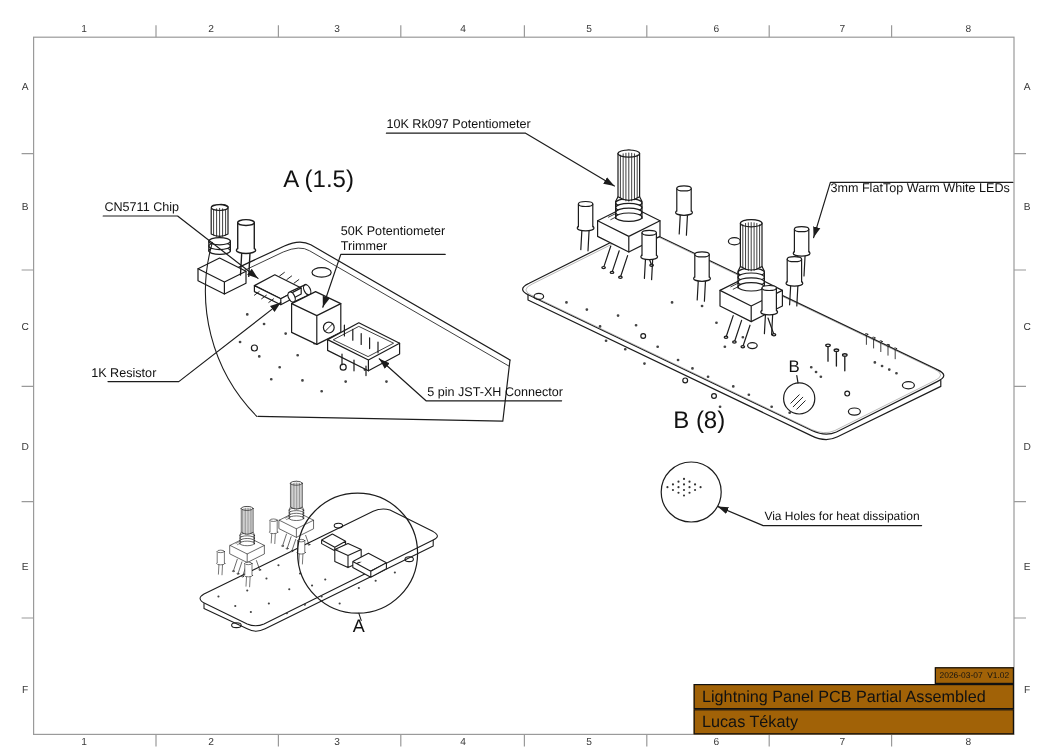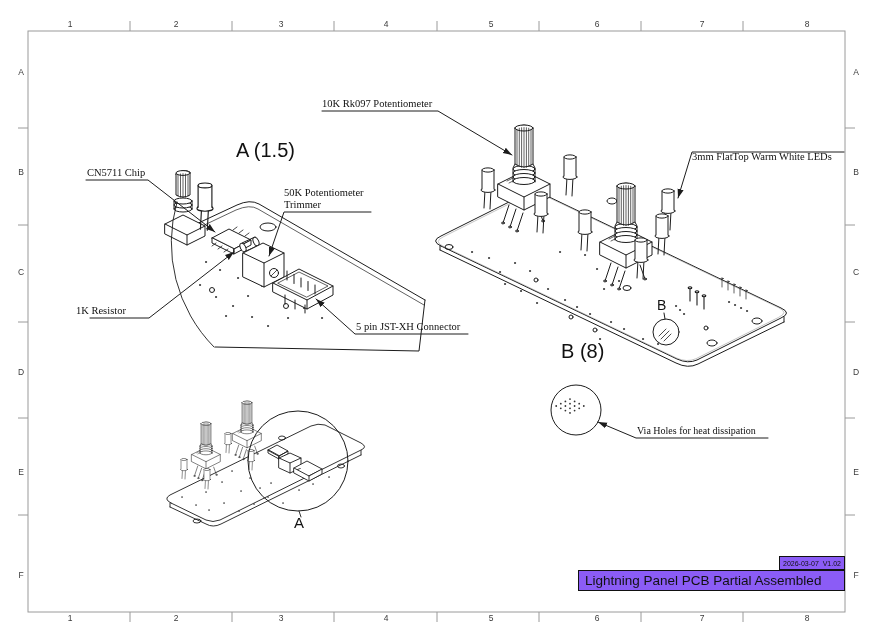--- a/index.html
+++ b/index.html
@@ -9,27 +9,27 @@
     background:var(--paper); overflow:hidden;
     font-family:"Liberation Sans", sans-serif;
   }
   svg { position:absolute; left:0; top:0; }
   .grid-label {
     position:absolute; font-size:8.5px; color:#3a3a3a;
     transform:translate(-50%,-50%); line-height:1;
   }
   .callout {
     position:absolute; font-size:10.5px; color:#111;
-    white-space:nowrap; line-height:12px;font-family:Liberation Serif, serif;
+    white-space:nowrap; line-height:12px;
   }
   .callout.small { font-size:10px;text-align:right; }
   .view-title { position:absolute; font-size:20px; color:#111; white-space:nowrap; }
   .detail-marker { position:absolute; font-size:14px; color:#111; }
   .tb {
-    position:absolute; box-sizing:border-box; background:#8b5cf6;
+    position:absolute; box-sizing:border-box; background:#a16207;
     border:1px solid #111; color:#111; overflow:hidden; white-space:nowrap;
   }
   #tb-title  { left:578px; top:570px; width:267px; height:21px; font-size:13.5px; line-height:20px; padding-left:6px; }
   #tb-author { left:578px; top:591px; width:267px; height:21px; font-size:13.5px; line-height:20px; padding-left:6px; }
   #tb-meta   { left:779px; top:556px; width:66px;  height:14px; font-size:7px; display:flex;
                justify-content:space-between; align-items:center; padding:0 3px; }
 </style>
 </head>
 <body>
 
@@ -242,20 +242,21 @@
 <div class="view-title" style="left:236px; top:139px;">A (1.5)</div>
 <div class="view-title" style="left:561px; top:340px;">B (8)</div>
 <div class="detail-marker" style="left:657px; top:297px;">B</div>
 <div class="detail-marker" style="left:294px; top:514px; font-size:15px;">A</div>
 
 <div class="tb" id="tb-meta">
   <span>2026-03-07</span>
   <span>V1.02</span>
 </div>
 <div class="tb" id="tb-title">Lightning Panel PCB Partial Assembled</div>
+<div class="tb" id="tb-author">Lucas Tékaty</div>
 
 <div class="grid-label" style="left: 70px; top: 24px;">1</div>
     <div class="grid-label" style="left: 70px; top: 618px;">1</div>
     <div class="grid-label" style="left: 176px; top: 24px;">2</div>
     <div class="grid-label" style="left: 176px; top: 618px;">2</div>
     <div class="grid-label" style="left: 281px; top: 24px;">3</div>
     <div class="grid-label" style="left: 281px; top: 618px;">3</div>
     <div class="grid-label" style="left: 386px; top: 24px;">4</div>
     <div class="grid-label" style="left: 386px; top: 618px;">4</div>
     <div class="grid-label" style="left: 491px; top: 24px;">5</div>

